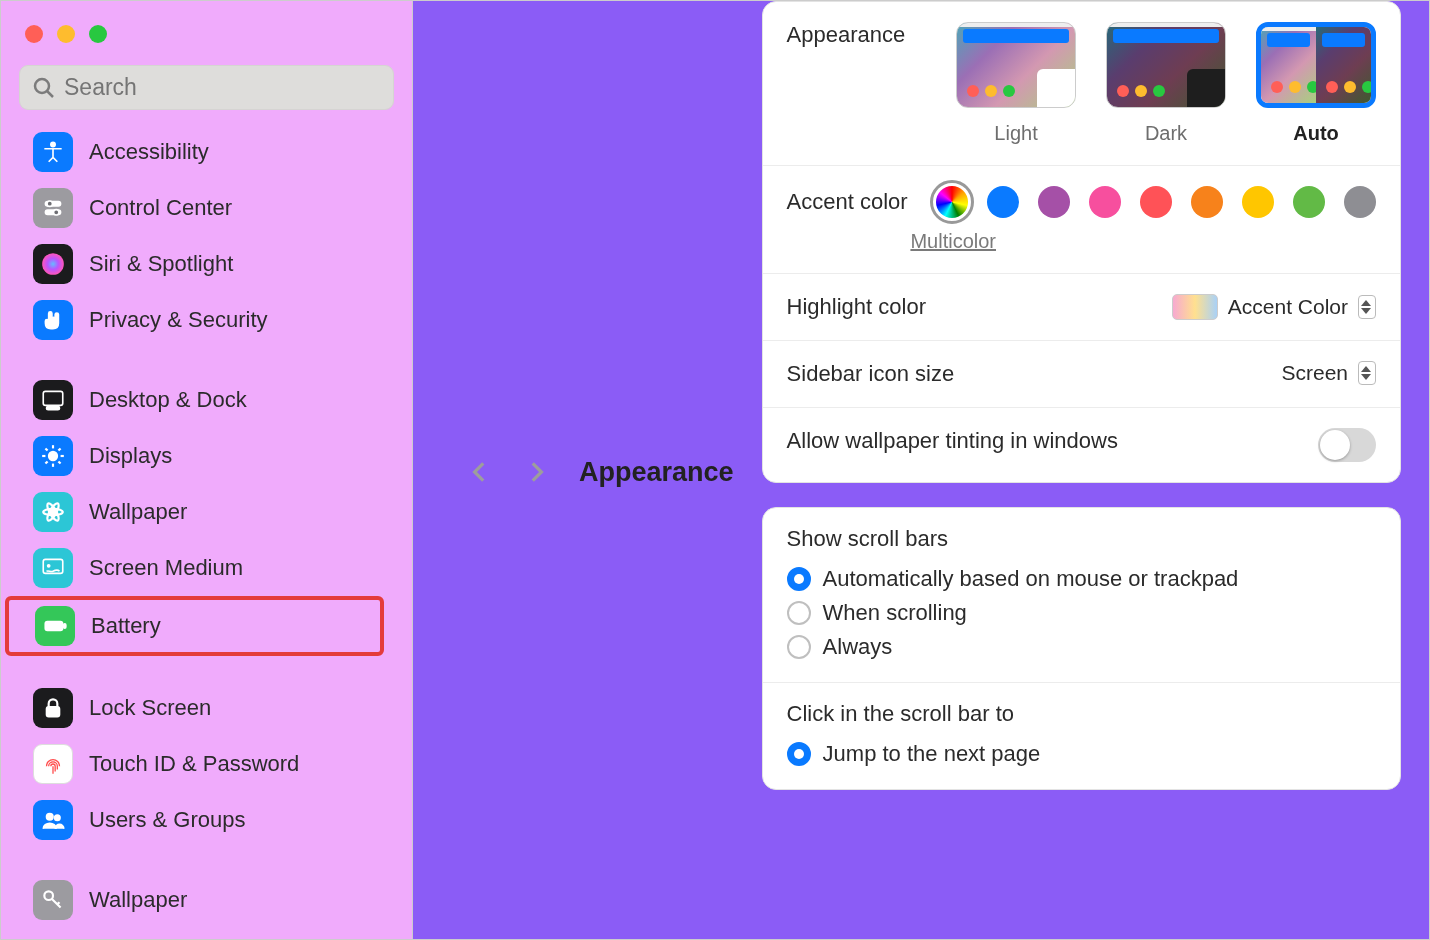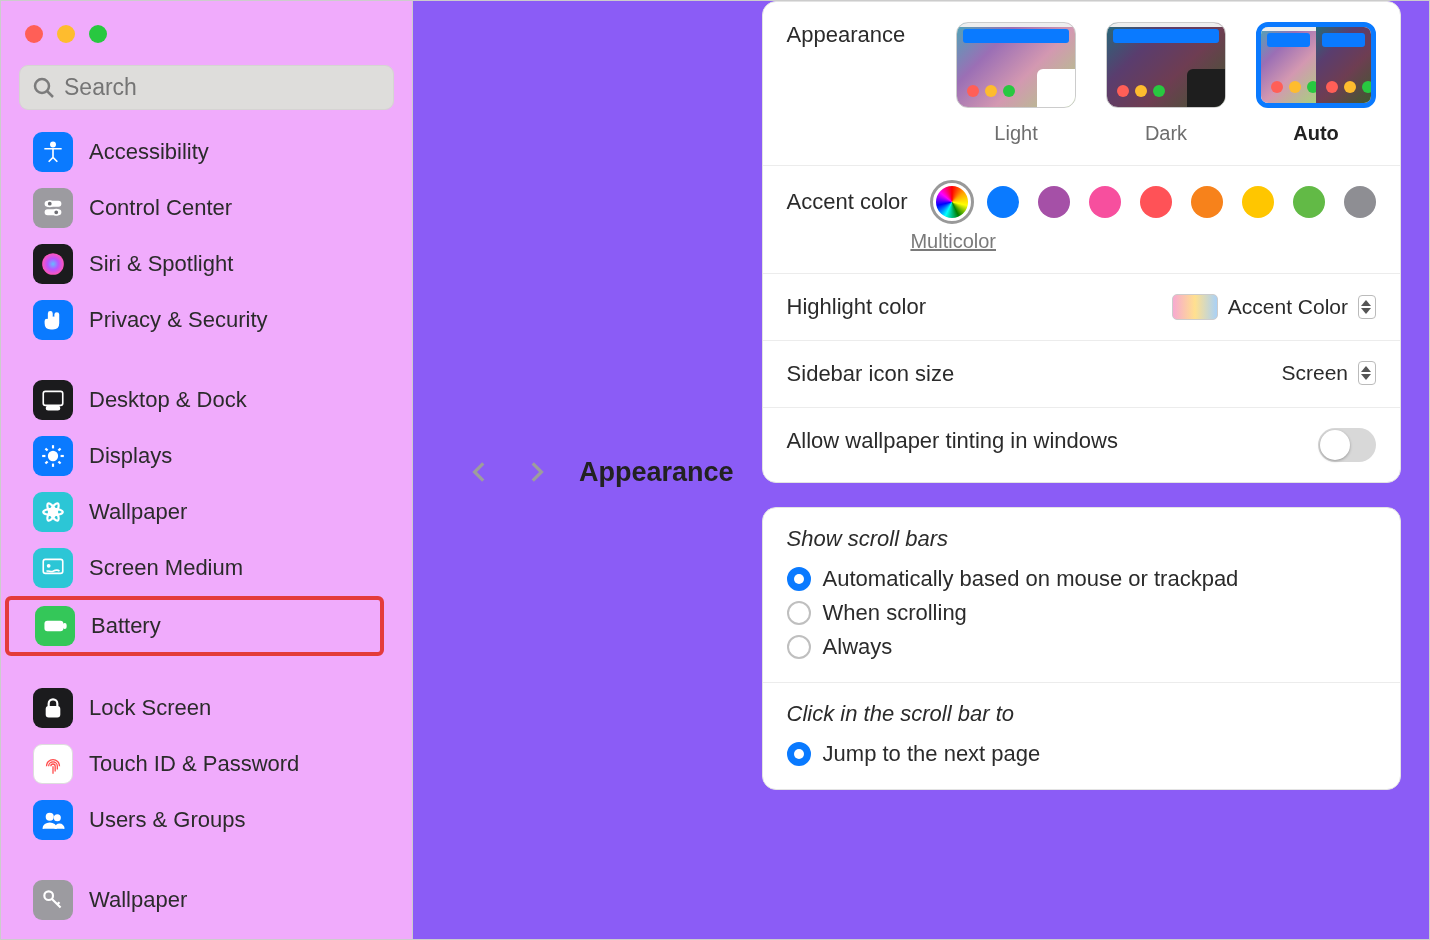--- a/index.html
+++ b/index.html
@@ -63,21 +63,21 @@
 
 .select-ctl { display:flex; align-items:center; gap:10px; }
 .select-ctl .sel-label { font-size:21px; color:#2b2b2b; }
 .stepper { width:18px; height:24px; display:flex; flex-direction:column; justify-content:center; gap:2px; background:#fff; border:1px solid #bbb; border-radius:4px; padding:2px; }
 .stepper svg { width:10px; height:6px; color:#555; }
 .color-chip { width:46px; height:26px; border-radius:5px; background:linear-gradient(90deg,#f7a9d0,#ffe08f,#a9d1f7); border:1px solid #ccc; }
 
 .toggle { width:58px; height:34px; background:#d8d8d8; border-radius:17px; position:relative; cursor:pointer; }
 .toggle .knob { position:absolute; top:2px; left:2px; width:30px; height:30px; background:#fff; border-radius:50%; box-shadow:0 1px 3px rgba(0,0,0,.3); }
 
-.block-title { font-size:22px; color:#2b2b2b; padding:18px 24px 10px 24px;font-style:italic; }
+.block-title { font-size:22px; color:#2b2b2b; padding:18px 24px 10px 24px; }
 .radio-list { padding: 0 24px 18px 24px; }
 .radio-item { display:flex; align-items:center; gap:12px; padding:4px 0; cursor:pointer; }
 .radio { width:24px; height:24px; border-radius:50%; border:2px solid #bfbfbf; display:flex; align-items:center; justify-content:center; }
 .radio.checked { border-color:#0a7aff; background:#0a7aff; }
 .radio.checked::after { content:''; width:10px; height:10px; background:#fff; border-radius:50%; }
 .radio-item .r-label { font-size:22px; color:#2b2b2b; }
 .card .sep { height:1px; background:#ececec; margin:0; }
 </style>
 </head>
 <body>

